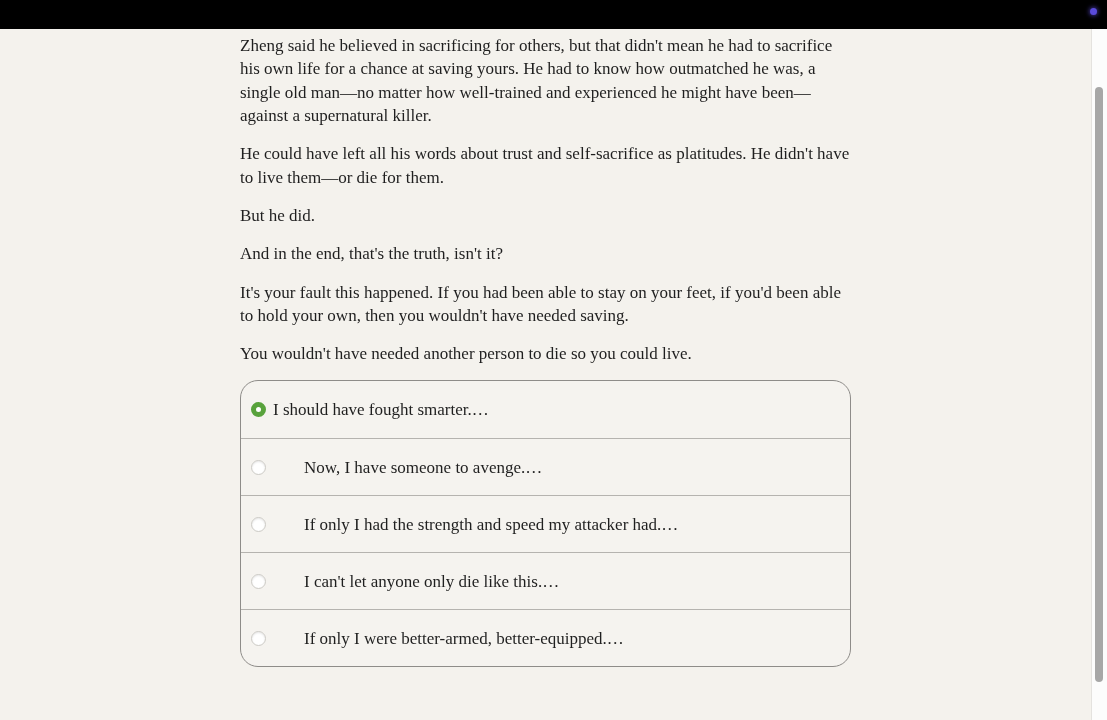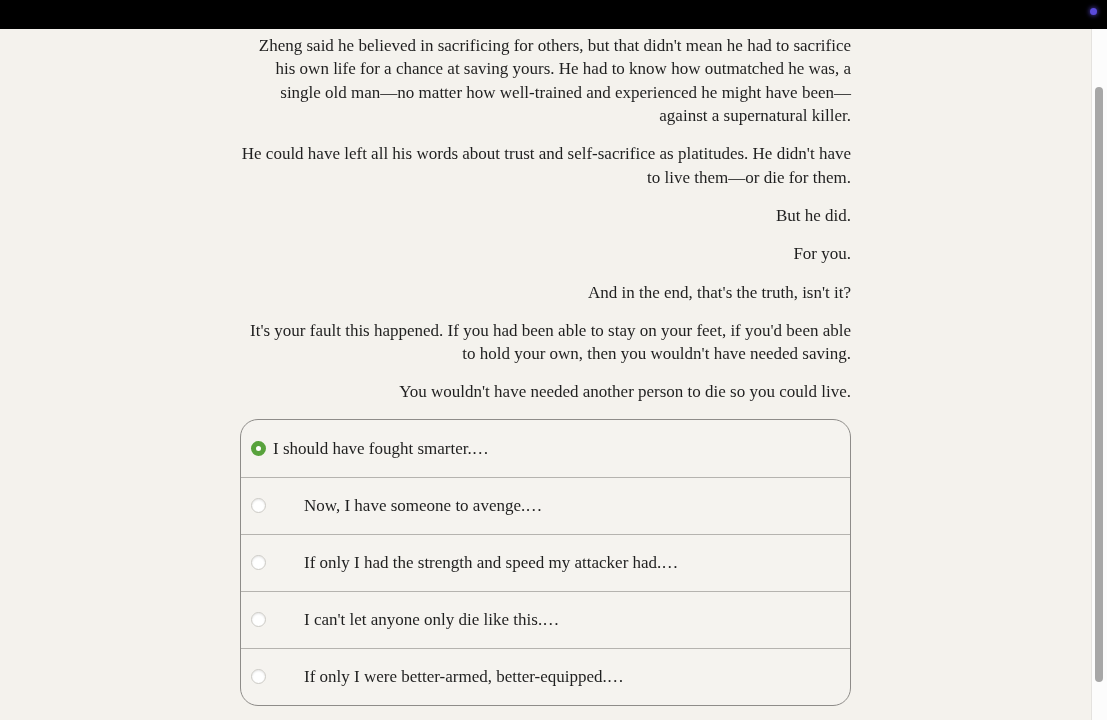--- a/index.html
+++ b/index.html
@@ -24,21 +24,20 @@
     background:var(--topbar);
   }
   .record-dot{
     position:absolute;top:8px;right:10px;width:7px;height:7px;
     border-radius:50%;background:var(--dot);
     box-shadow:0 0 4px 1px rgba(110,90,255,.55);
   }
   .page{
     position:absolute;top:29px;left:0;right:16px;bottom:0;
     background:var(--bg);
-    text-align:right;
   }
   .content{
     width:611px;margin:0 auto;padding-top:5px;
     color:var(--text);
     font-size:17px;line-height:1.372;
   }
   .story p{margin:0 0 15px 0;}
   .choices{
     border:1px solid var(--border);
     border-radius:18px;
@@ -84,21 +83,20 @@
 
 <div class="page">
   <div class="content">
     <div class="story" id="story">
   <p>Zheng said he believed in sacrificing for others, but that didn't mean he had to sacrifice his own life for a chance at saving yours. He had to know how outmatched he was, a single old man—no matter how well-trained and experienced he might have been—against a supernatural killer.</p>
 
   <p>He could have left all his words about trust and self-sacrifice as platitudes. He didn't have to live them—or die for them.</p>
 
   <p>But he did.</p>
 
-  <p>For you.</p>
 
   <p>And in the end, that's the truth, isn't it?</p>
 
   <p>It's your fault this happened. If you had been able to stay on your feet, if you'd been able to hold your own, then you wouldn't have needed saving.</p>
 
   <p>You wouldn't have needed another person to die so you could live.</p>
 </div>
     <div class="choices" id="choices">
   <label class="choice-row selected">
     <span class="radio"></span>

